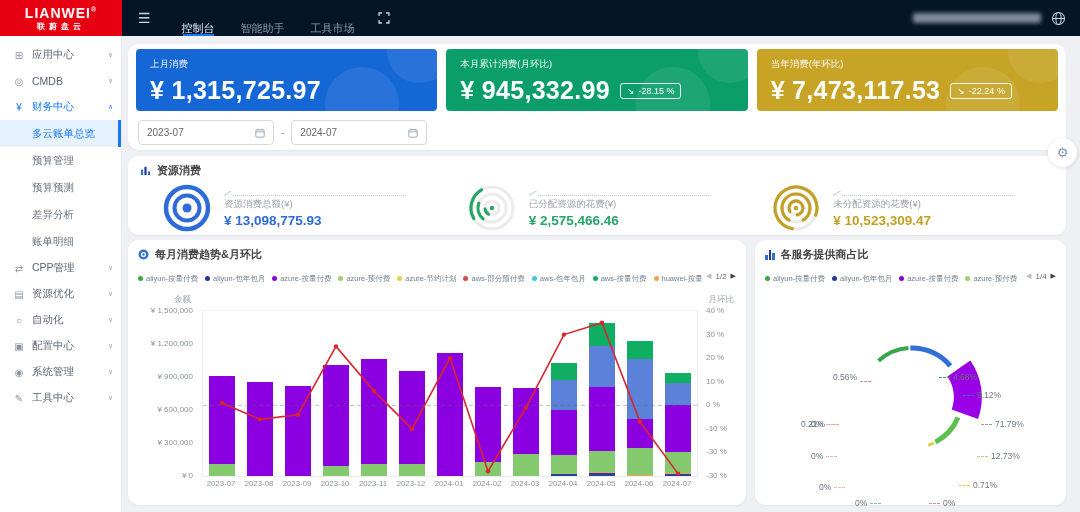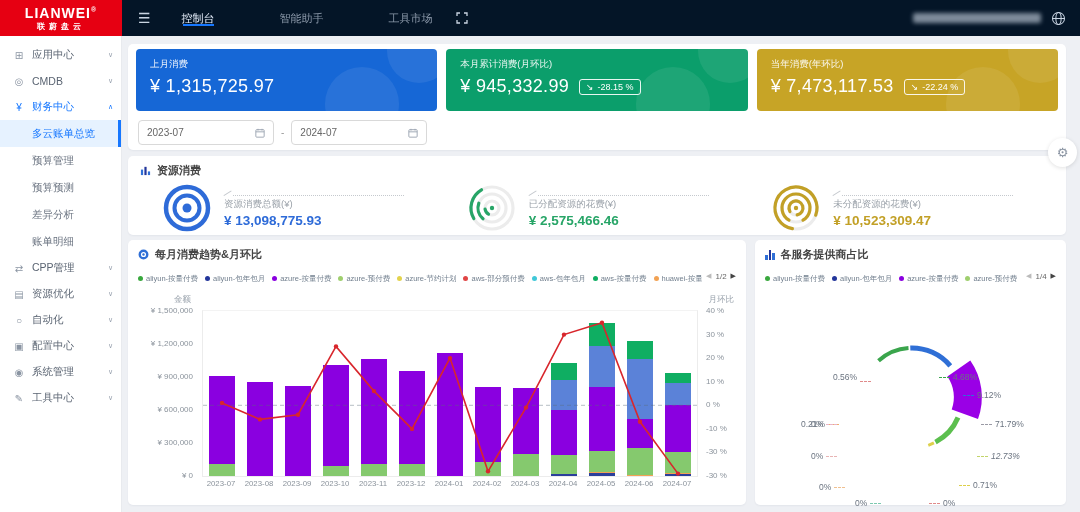--- a/index.html
+++ b/index.html
@@ -5,47 +5,47 @@
   html,body{margin:0;padding:0;background:#dfe3e8;}
   .stage{position:relative;width:1080px;height:512px;overflow:hidden;background:#eef0f4;
          font-family:"Liberation Sans","DejaVu Sans",sans-serif;-webkit-font-smoothing:antialiased;}
   
   .top{position:absolute;left:0;top:0;width:1080px;height:36px;background:#041527;display:flex;align-items:stretch;}
   .logo{width:122px;background:#e60012;color:#fff;display:flex;flex-direction:column;align-items:center;justify-content:center;line-height:1;}
   .logo .lt{font-size:14px;font-weight:bold;letter-spacing:1px;}
   .logo .lt sup{font-size:7px;}
   .logo .ls{font-size:8px;font-weight:bold;letter-spacing:4px;margin-top:3px;}
   .hamb{color:#c9d4e2;font-size:14px;margin:0 18px 0 16px;align-self:center;cursor:pointer;}
-  .nav{display:flex;align-items:center;gap:39px;}
+  .nav{display:flex;align-items:flex-end;}
   .nav-item{color:#8a97a8;font-size:11px;display:flex;align-items:center;padding:0 13px;position:relative;cursor:pointer;}
   .nav-item.active{color:#eaf2ff;}
   .nav-item.active::after{content:"";position:absolute;left:14px;right:14px;bottom:0;height:2px;background:#1677ff;}
   .fsico{align-self:center;margin-left:10px;cursor:pointer;}
   .top-right{margin-left:auto;display:flex;align-items:center;padding-right:14px;gap:10px;}
   .blurbar{width:128px;height:10px;background:#93a0af;border-radius:2px;filter:blur(2px);opacity:.85;cursor:pointer;}
   
   .side{position:absolute;left:0;top:36px;width:122px;height:476px;background:#fff;border-right:1px solid #e8eaee;padding-top:6px;box-sizing:border-box;}
   .s-item{display:flex;align-items:center;height:26px;padding:0 8px 0 12px;font-size:10.5px;color:#5a6472;cursor:pointer;}
   .s-item .s-ico{width:14px;font-size:10px;color:#8a94a2;margin-right:6px;text-align:center;}
   .s-item .s-chev{margin-left:auto;font-size:7px;color:#9aa3b0;}
   .s-item.act{color:#1677ff;}
   .s-item.act .s-ico,.s-item.act .s-chev{color:#1677ff;}
   .s-item.child{padding-left:32px;height:27px;color:#6a7380;}
   .s-item.child.sel{background:#e6f2ff;color:#1677ff;position:relative;}
   .s-item.child.sel::after{content:"";position:absolute;right:0;top:0;bottom:0;width:3px;background:#1677ff;}
   
-  .panel{position:absolute;background:#fff;border-radius:5px;box-shadow:0 1px 2px rgba(20,40,70,.05);}
+  .panel{position:absolute;background:#fff;border-radius:11px;box-shadow:0 1px 2px rgba(20,40,70,.05);}
   .p-cards{left:128px;top:44px;width:938px;height:106px;padding:5px 8px;box-sizing:border-box;}
   .cards-row{display:flex;gap:9px;}
   .kpi{flex:1;height:62px;border-radius:4px;position:relative;overflow:hidden;color:#fff;padding:9px 14px;box-sizing:border-box;}
   .kpi::before{content:"";position:absolute;right:38px;top:18px;width:74px;height:74px;border-radius:50%;background:rgba(255,255,255,.08);}
   .kpi::after{content:"";position:absolute;right:-14px;top:-30px;width:64px;height:64px;border-radius:50%;background:rgba(255,255,255,.08);}
   .kpi .kl{font-size:9.5px;opacity:.92;}
   .kpi .krow{display:flex;align-items:center;gap:10px;margin-top:5px;}
-  .kpi .kv{font-size:18px;font-weight:normal;letter-spacing:.3px;}
+  .kpi .kv{font-size:25px;font-weight:bold;letter-spacing:.3px;}
   .kpi .kbadge{border:1px solid rgba(255,255,255,.9);border-radius:3px;font-size:9px;padding:2px 6px;display:flex;align-items:center;gap:4px;white-space:nowrap;}
   .dates-row{display:flex;align-items:center;margin-top:9px;padding-left:2px;}
   .date-box{width:118px;height:23px;border:1px solid #d9d9d9;border-radius:4px;background:#fff;display:flex;align-items:center;justify-content:space-between;padding:0 8px;font-size:10px;color:#666;cursor:pointer;}
   .dsep{margin:0 7px;color:#999;font-size:10px;}
   
   .gear-notch{position:absolute;left:1048px;top:138px;width:29px;height:29px;border-radius:50%;background:#fff;box-shadow:0 1px 4px rgba(0,0,0,.12);display:flex;align-items:center;justify-content:center;color:#8a94a2;font-size:13px;cursor:pointer;z-index:5;}
   
   .p-res{left:128px;top:156px;width:938px;height:79px;padding:7px 12px;box-sizing:border-box;}
   .ph{display:flex;align-items:center;gap:6px;font-size:11px;font-weight:bold;color:#444;}
   .ph .pico{display:inline-flex;}
@@ -522,21 +522,21 @@
             <span class="d-dash" style="border-top-color: rgb(232, 180, 200);"></span>
           </div>
           <div class="d-label" style="left: 226px; top: 133px;">
             <span class="d-dash" style="border-top-color: rgb(154, 154, 165);"></span>
             <span>71.79%</span>
           </div>
           <div class="d-label" style="left: 56px; top: 165px;">
             <span>0%</span>
             <span class="d-dash" style="border-top-color: rgb(232, 180, 180);"></span>
           </div>
-          <div class="d-label" style="left: 222px; top: 165px; font-style: italic;">
+          <div class="d-label" style="left: 222px; top: 165px;">
             <span class="d-dash" style="border-top-color: rgb(194, 212, 106);"></span>
             <span>12.73%</span>
           </div>
           <div class="d-label" style="left: 64px; top: 196px;">
             <span>0%</span>
             <span class="d-dash" style="border-top-color: rgb(240, 192, 144);"></span>
           </div>
           <div class="d-label" style="left: 204px; top: 194px;">
             <span class="d-dash" style="border-top-color: rgb(221, 208, 74);"></span>
             <span>0.71%</span>

